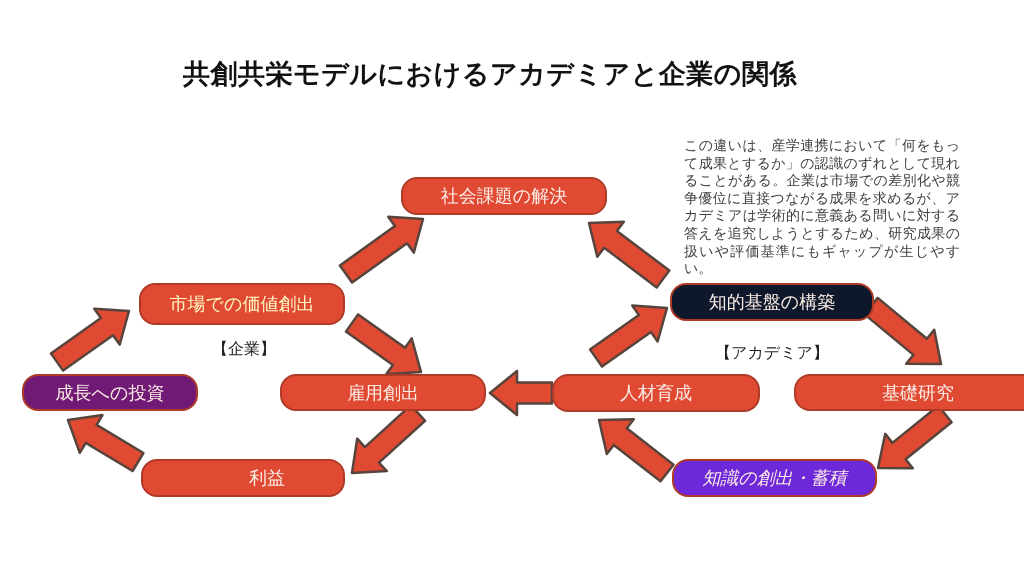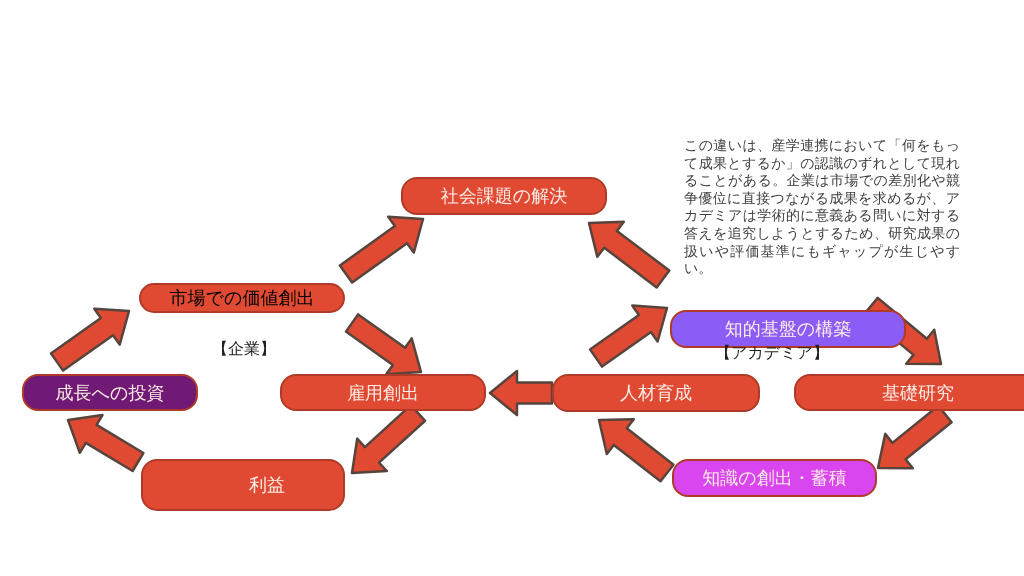--- a/index.html
+++ b/index.html
@@ -67,40 +67,41 @@
     transform: translate(-50%, -50%);
     font-size: 16px;
     color: #1f1f1f;
     white-space: nowrap;
   }
 </style>
 </head>
 <body>
 
 <div class="canvas">
+  <h1 class="slide-title">共創共栄モデルにおけるアカデミアと企業の関係</h1>
   <p class="note note-right">この違いは、産学連携において「何をもって成果とするか」の認識のずれとして現れることがある。企業は市場での差別化や競争優位に直接つながる成果を求めるが、アカデミアは学術的に意義ある問いに対する答えを追究しようとするため、研究成果の扱いや評価基準にもギャップが生じやすい。</p>
   <svg id="arrow-layer" viewBox="0 0 1024 576">
       <polygon points="352.1,282.5 407.1,243.2 413.8,252.6 423.0,219.0 388.2,216.8 394.9,226.1 339.9,265.5" fill="#e04a33" stroke="#57443c" stroke-width="2.5" stroke-linejoin="round"></polygon>
       <polygon points="669.3,270.6 616.9,230.9 623.8,221.8 589.0,223.0 597.3,256.8 604.2,247.7 656.7,287.4" fill="#e04a33" stroke="#57443c" stroke-width="2.5" stroke-linejoin="round"></polygon>
       <polygon points="63.1,370.6 113.0,335.2 119.7,344.6 129.0,311.0 94.3,308.7 100.9,318.0 50.9,353.4" fill="#e04a33" stroke="#57443c" stroke-width="2.5" stroke-linejoin="round"></polygon>
       <polygon points="345.9,331.6 392.9,364.9 386.2,374.3 421.0,372.0 411.7,338.4 405.1,347.8 358.1,314.4" fill="#e04a33" stroke="#57443c" stroke-width="2.5" stroke-linejoin="round"></polygon>
       <polygon points="410.9,405.2 364.9,447.1 357.2,438.6 352.0,473.0 386.8,471.1 379.0,462.6 425.1,420.8" fill="#e04a33" stroke="#57443c" stroke-width="2.5" stroke-linejoin="round"></polygon>
       <polygon points="143.4,453.0 96.6,424.9 102.5,415.0 68.0,420.0 79.8,452.8 85.8,442.9 132.6,471.0" fill="#e04a33" stroke="#57443c" stroke-width="2.5" stroke-linejoin="round"></polygon>
       <polygon points="552.0,382.5 517.0,382.5 517.0,371.0 490.0,393.0 517.0,415.0 517.0,403.5 552.0,403.5" fill="#e04a33" stroke="#57443c" stroke-width="2.5" stroke-linejoin="round"></polygon>
       <polygon points="602.0,366.6 651.0,332.1 657.6,341.5 667.0,308.0 632.3,305.6 638.9,315.0 590.0,349.4" fill="#e04a33" stroke="#57443c" stroke-width="2.5" stroke-linejoin="round"></polygon>
       <polygon points="864.3,314.1 913.5,354.9 906.2,363.7 941.0,364.0 934.2,329.8 926.9,338.7 877.7,297.9" fill="#e04a33" stroke="#57443c" stroke-width="2.5" stroke-linejoin="round"></polygon>
       <polygon points="938.4,405.8 892.4,442.9 885.2,433.9 878.0,468.0 912.8,468.2 905.6,459.2 951.6,422.2" fill="#e04a33" stroke="#57443c" stroke-width="2.5" stroke-linejoin="round"></polygon>
       <polygon points="673.5,464.7 626.8,428.3 633.8,419.2 599.0,420.0 606.8,454.0 613.8,444.9 660.5,481.3" fill="#e04a33" stroke="#57443c" stroke-width="2.5" stroke-linejoin="round"></polygon>
     </svg>
   <div id="node-layer">
       <div class="node" style="left: 401px; top: 177px; width: 206px; height: 38px; background: rgb(224, 74, 51); border-color: rgb(176, 58, 40); color: rgb(251, 236, 230);">社会課題の解決</div>
-      <div class="node" style="left: 139px; top: 283px; width: 206px; height: 30px; background: rgb(224, 74, 51); border-color: rgb(176, 58, 40); color: #000000;">市場での価値創出</div>
+      <div class="node" style="left: 139px; top: 283px; width: 206px; height: 42px; background: rgb(224, 74, 51); border-color: rgb(176, 58, 40); color: #fef9c3;">市場での価値創出</div>
       <div class="node" style="left: 22px; top: 374px; width: 176px; height: 37px; background: #701a75; border-color: rgb(176, 58, 40); color: rgb(251, 236, 230);">成長への投資</div>
       <div class="node" style="left: 280px; top: 374px; width: 206px; height: 37px; background: rgb(224, 74, 51); border-color: rgb(176, 58, 40); color: rgb(251, 236, 230);">雇用創出</div>
-      <div class="node" style="left: 141px; top: 459px; width: 204px; height: 52px; background: rgb(224, 74, 51); border-color: rgb(176, 58, 40); color: rgb(251, 236, 230); padding-left: 48px;">利益</div>
-      <div class="node" style="left: 670px; top: 283px; width: 236px; height: 38px; background: #8b5cf6; border-color: rgb(176, 58, 40); color: rgb(251, 236, 230); margin-top: 27px;">知的基盤の構築</div>
+      <div class="node" style="left: 141px; top: 459px; width: 204px; height: 38px; background: rgb(224, 74, 51); border-color: rgb(176, 58, 40); color: rgb(251, 236, 230); padding-left: 48px;">利益</div>
+      <div class="node" style="left: 670px; top: 283px; width: 204px; height: 38px; background: #0f172a; border-color: rgb(176, 58, 40); color: rgb(251, 236, 230);">知的基盤の構築</div>
       <div class="node" style="left: 552px; top: 374px; width: 208px; height: 38px; background: rgb(224, 74, 51); border-color: rgb(176, 58, 40); color: rgb(251, 236, 230);">人材育成</div>
       <div class="node" style="left: 794px; top: 374px; width: 248px; height: 37px; background: rgb(224, 74, 51); border-color: rgb(176, 58, 40); color: rgb(251, 236, 230);">基礎研究</div>
-      <div class="node" style="left: 672px; top: 459px; width: 205px; height: 38px; background: #d946ef; border-color: rgb(176, 58, 40); color: rgb(251, 236, 230);">知識の創出・蓄積</div>
+      <div class="node" style="left: 672px; top: 459px; width: 205px; height: 38px; background: #6d28d9; border-color: rgb(176, 58, 40); color: rgb(251, 236, 230); font-style: italic;">知識の創出・蓄積</div>
       <div class="group-label" style="left: 244px; top: 349px;">【企業】</div>
       <div class="group-label" style="left: 772px; top: 353px;">【アカデミア】</div>
     </div>
 </div>
 
 </body></html>

